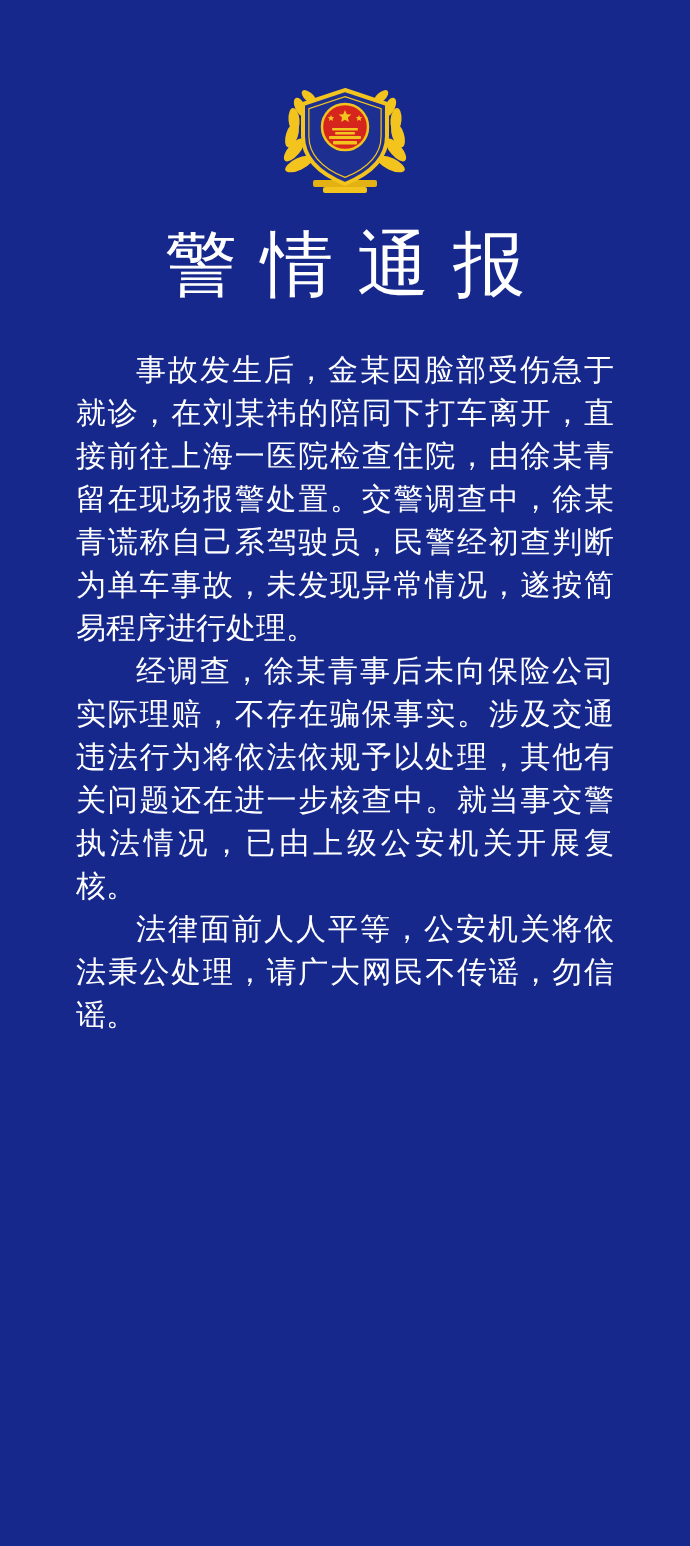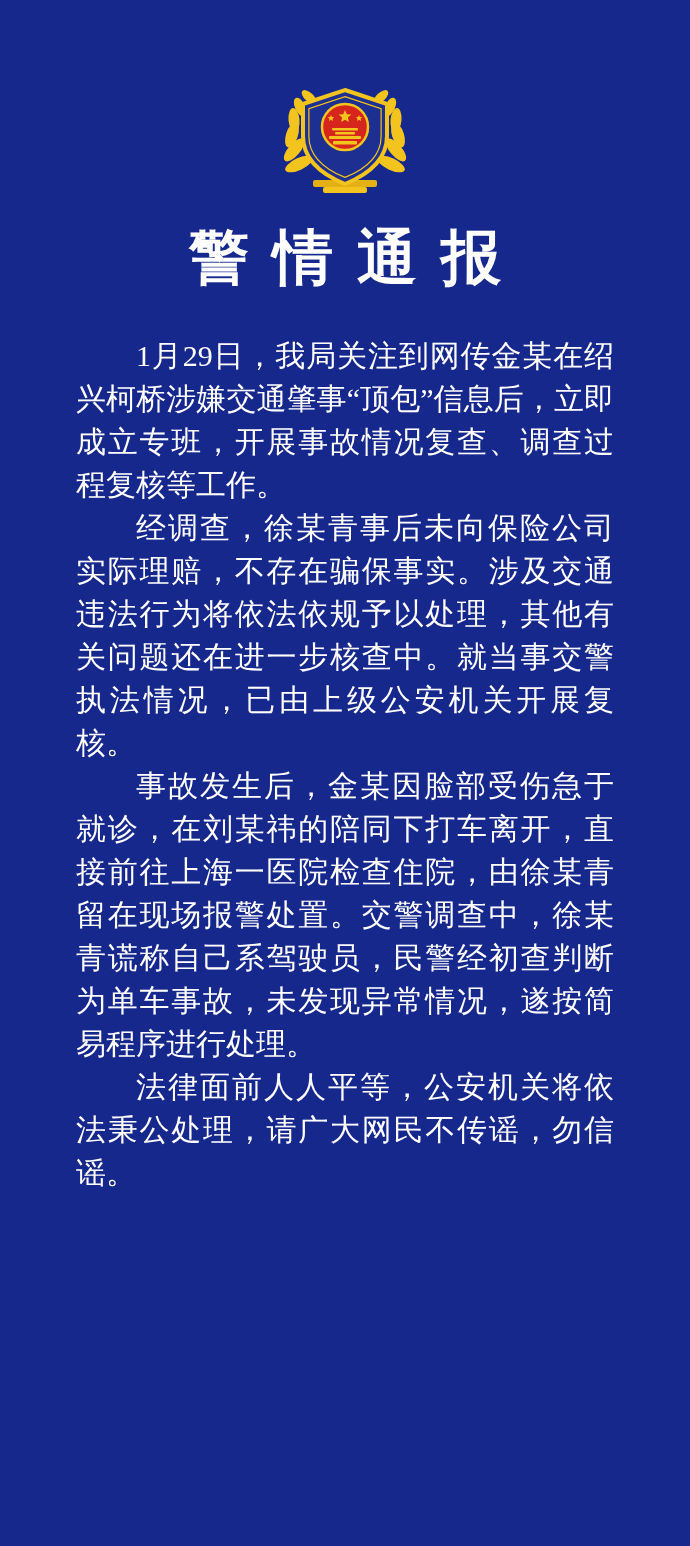--- a/index.html
+++ b/index.html
@@ -14,22 +14,22 @@
 
   .emblem-wrap {
     width: 140px; height: 112px;
     margin: 84px auto 0 auto;
   }
   .emblem-wrap svg { display: block; width: 140px; height: 112px; }
 
   .notice-title {
     margin: 26px 0 0 0;
     text-align: center;
-    font-size: 60px;
-    font-weight: bold;
+    font-size: 72px;
+    font-weight: normal;
     letter-spacing: 24px;
     text-indent: 24px;
     line-height: 1.2;
   }
 
   .notice-content {
     margin: 40px 76px 0 76px;
     font-size: 30px;
     line-height: 43px;
     text-align: justify;
@@ -82,19 +82,18 @@
         <rect x="60" y="48" width="20" height="2.4" rx="1"></rect>
         <rect x="54" y="52" width="32" height="3" rx="1"></rect>
         <rect x="58" y="57" width="24" height="3.4" rx="1"></rect>
       </g>
     </svg>
   </div>
 
   <h1 class="notice-title">警情通报</h1>
 
   <div class="notice-content">
-    <p>1月29日，我局关注到网传金某在绍兴柯桥涉嫌交通肇事“顶包”信息后，立即成立专班，开展事故情况复查、调查过程复核等工作。</p>
+    <p>事故发生后，金某因脸部受伤急于就诊，在刘某祎的陪同下打车离开，直接前往上海一医院检查住院，由徐某青留在现场报警处置。交警调查中，徐某青谎称自己系驾驶员，民警经初查判断为单车事故，未发现异常情况，遂按简易程序进行处理。</p>
     <p>经调查，徐某青事后未向保险公司实际理赔，不存在骗保事实。涉及交通违法行为将依法依规予以处理，其他有关问题还在进一步核查中。就当事交警执法情况，已由上级公安机关开展复核。</p>
-    <p>事故发生后，金某因脸部受伤急于就诊，在刘某祎的陪同下打车离开，直接前往上海一医院检查住院，由徐某青留在现场报警处置。交警调查中，徐某青谎称自己系驾驶员，民警经初查判断为单车事故，未发现异常情况，遂按简易程序进行处理。</p>
     <p>法律面前人人平等，公安机关将依法秉公处理，请广大网民不传谣，勿信谣。</p>
   </div>
 
 </div>
 
 </body></html>

